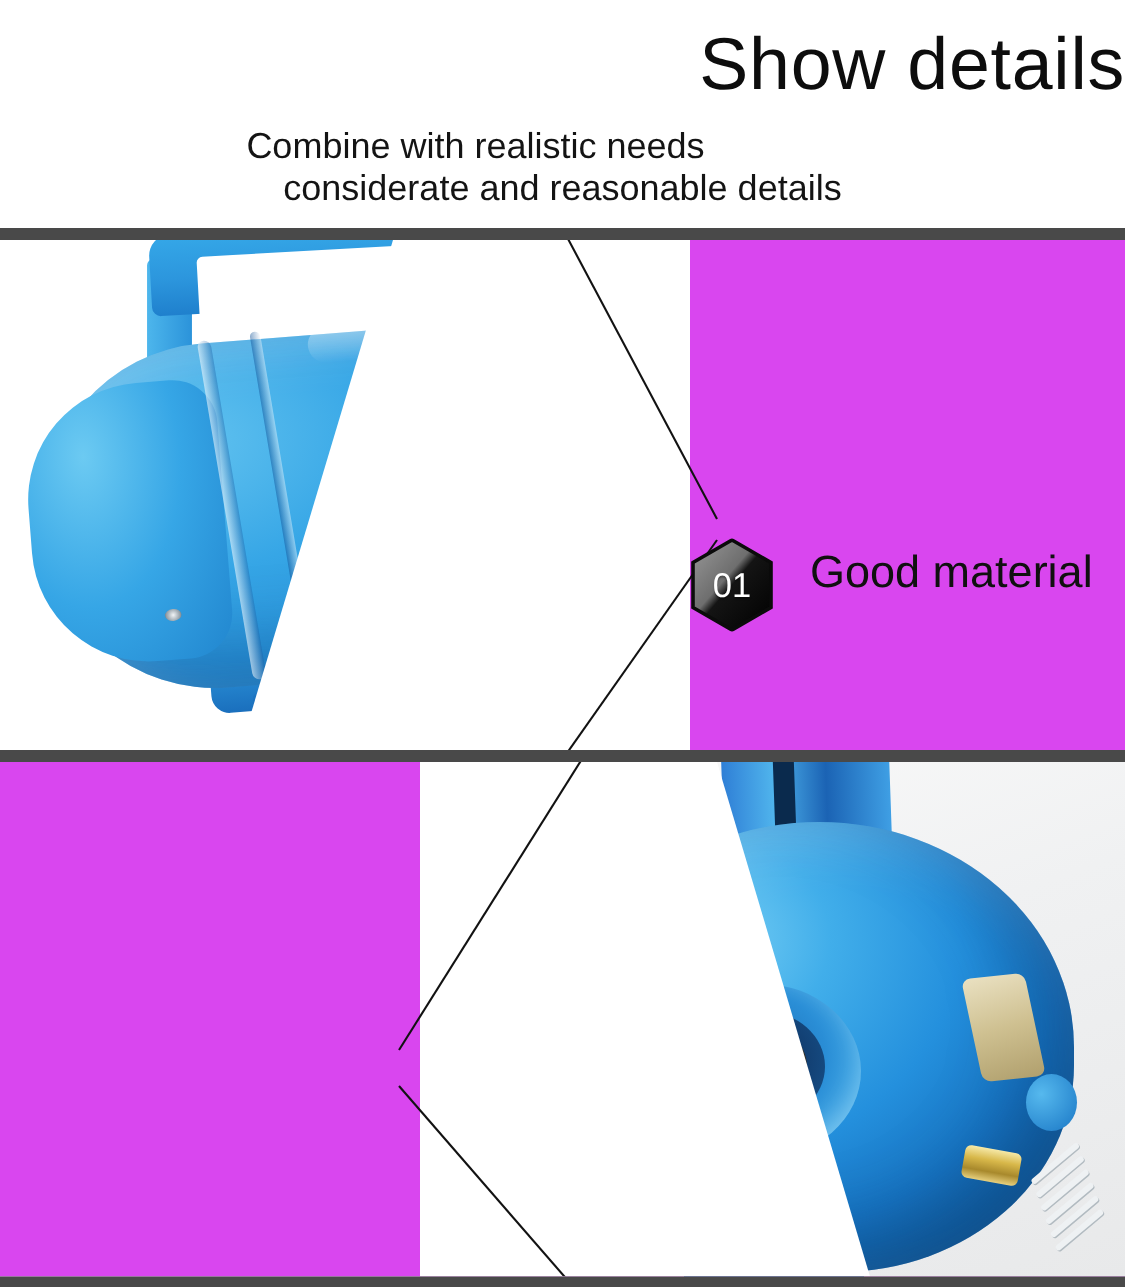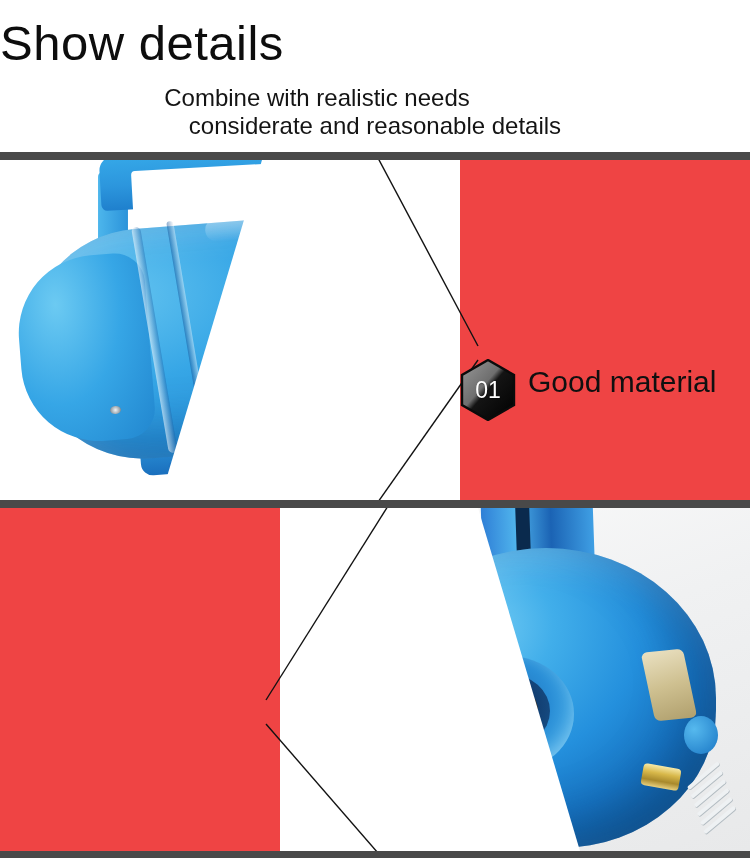--- a/index.html
+++ b/index.html
@@ -8,40 +8,40 @@
   body {
     width:750px; height:858px;
     font-family:"Liberation Sans", sans-serif;
     color:#111; overflow:hidden; position:relative;
   }
   .page { position:relative; width:750px; height:858px; background:#fff; overflow:hidden; }
 
   
   .header { position:absolute; left:0; top:0; width:750px; height:148px; background:#fff; }
   .title {
-    position:absolute; left:0; top:14px; width:750px; text-align:left;
+    position:absolute; left:0; top:14px; width:750px; text-align:right;
     font-size:49px; line-height:58px; font-weight:400; letter-spacing:.5px; color:#0d0d0d;
   }
   .sub1 {
     position:absolute; left:0; top:84px; width:634px; text-align:center;
     font-size:24px; line-height:28px; font-weight:400; color:#141414;
   }
   .sub2 {
     position:absolute; left:0; top:112px; width:750px; text-align:center;
     font-size:24px; line-height:28px; font-weight:400; color:#141414;
   }
 
   
   .divider { position:absolute; left:0; width:750px; height:8px; background:#494949; z-index:40; }
   .divider.d1 { top:152px; }
   .divider.d2 { top:500px; }
   .divider.d3 { top:851px; }
 
   
-  .section { position:absolute; left:0; width:750px; overflow:hidden; background:#ef4444; }
+  .section { position:absolute; left:0; width:750px; overflow:hidden; background:#d946ef; }
   .sec1 { top:160px; height:340px; }
   .sec2 { top:508px; height:343px; }
 
   
   .photo { position:absolute; top:0; height:100%; overflow:hidden; }
   .photo-left  { left:0;   width:460px; }
   .photo-right { right:0;  width:470px; }
 
   .photo-bg { position:absolute; inset:0; background:#ffffff; }
 
@@ -67,21 +67,21 @@
 
   
   .sec-head {
     position:absolute; font-size:30px; line-height:34px; color:#101010; white-space:nowrap; z-index:34;
   }
   .txt { position:absolute; z-index:34; }
   .txt p { font-size:21px; line-height:25px; color:#111; white-space:nowrap; }
 
   
   .s1-badge { left:460px; top:199px; }
-  .s1-head  { left:528px; top:205px;text-align:right; }
+  .s1-head  { left:540px; top:205px;text-align:right; }
   .s1-t1 { left:508px; top:293px; }
 
   
   .p1 { position:absolute; inset:0; }
   .p1 .handle-bar {
     position:absolute; left:100px; top:-10px; width:255px; height:54px;
     background:linear-gradient(180deg,#35a8e8 0%,#2c96dd 55%,#1f80cd 100%);
     border-radius:14px 16px 6px 6px; transform:rotate(-3.2deg);
   }
   .p1 .handle-hole {

